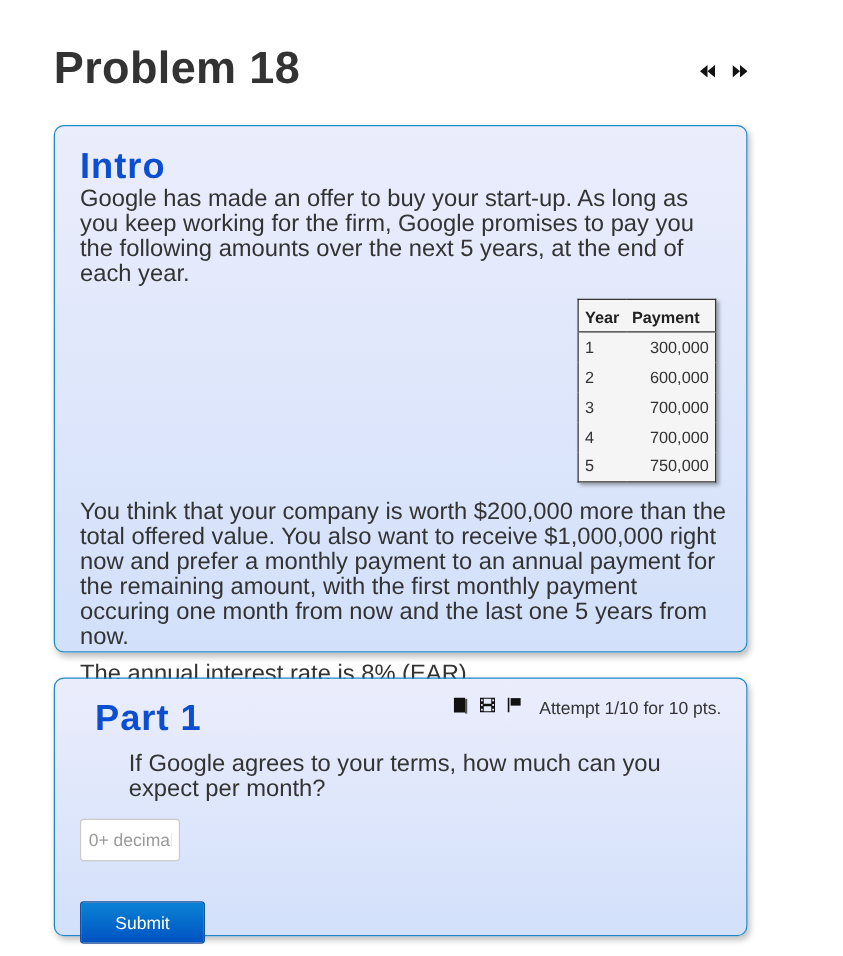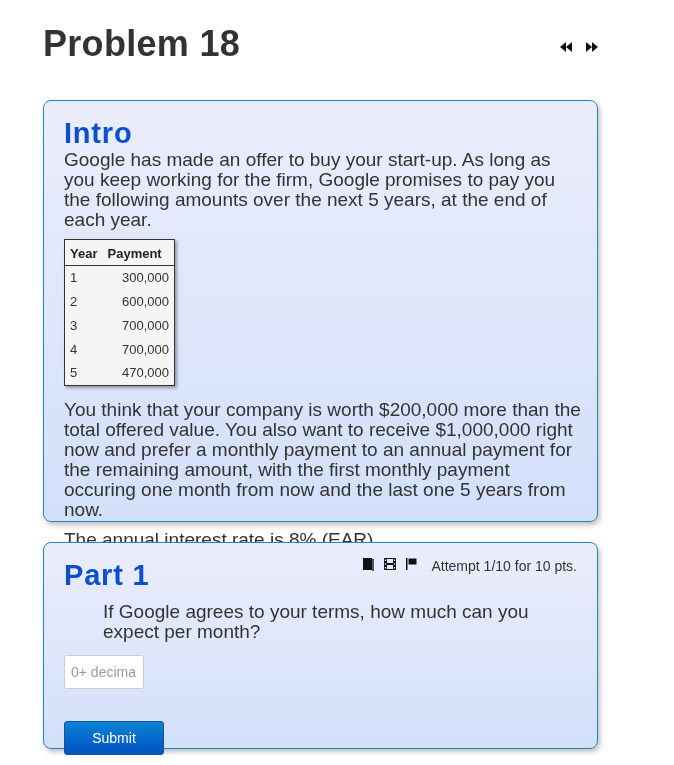--- a/index.html
+++ b/index.html
@@ -14,21 +14,21 @@
       color: #333333;
     }
     .page {
       position: relative;
       width: 674px;
       height: 765px;
     }
     .problem-header {
       position: absolute;
       left: 43px;
-      top: 24px;
+      top: 34px;
       width: 555px;
       height: 44px;
     }
     .problem-title {
       font-family: "Liberation Sans", sans-serif;
       font-weight: bold;
       font-size: 36px;
       line-height: 40px;
       color: #333333;
       margin: 0;
@@ -87,21 +87,21 @@
       line-height: 20px;
       color: #333333;
       margin: 0;
     }
     .intro-p1 {
       margin-top: 0px;
       width: 520px;
     }
     .pay-table-wrap {
       display: flex;
-      justify-content: flex-start;
+      justify-content: flex-end;
       margin-top: 9px;
       padding-right: 4px;
     }
     table.pay-table {
       border-collapse: collapse;
       background: #f5f5f5;
       border: 1px solid #333333;
       box-shadow: 2px 2px 3px rgba(0,0,0,0.35);
       font-size: 13px;
       color: #333333;
@@ -131,21 +131,21 @@
       margin-top: 10px;
     }
 
     .part-head {
       position: relative;
       height: 34px;
       margin-top: 0px;
     }
     .part-head .card-title {
       position: absolute;
-      left: 0;
+      left: 12px;
       top: 0px;
     }
     .part-meta {
       position: absolute;
       right: 0px;
       top: 0px;
       display: flex;
       align-items: flex-start;
       font-size: 14px;
       color: #333333;
@@ -244,21 +244,21 @@
           <tr>
             <td class="year">3</td>
             <td class="amt">700,000</td>
           </tr>
           <tr>
             <td class="year">4</td>
             <td class="amt">700,000</td>
           </tr>
           <tr>
             <td class="year">5</td>
-            <td class="amt">470,000</td>
+            <td class="amt">750,000</td>
           </tr>
         </tbody>
       </table>
     </div>
 
     <p class="paragraph intro-p2">You think that your company is worth $200,000 more than the total offered value. You also want to receive $1,000,000 right now and prefer a monthly payment to an annual payment for the remaining amount, with the first monthly payment occuring one month from now and the last one 5 years from now.</p>
     <p class="paragraph intro-p3">The annual interest rate is 8% (EAR).</p>
   </div>
 
   <div class="card card-part">

